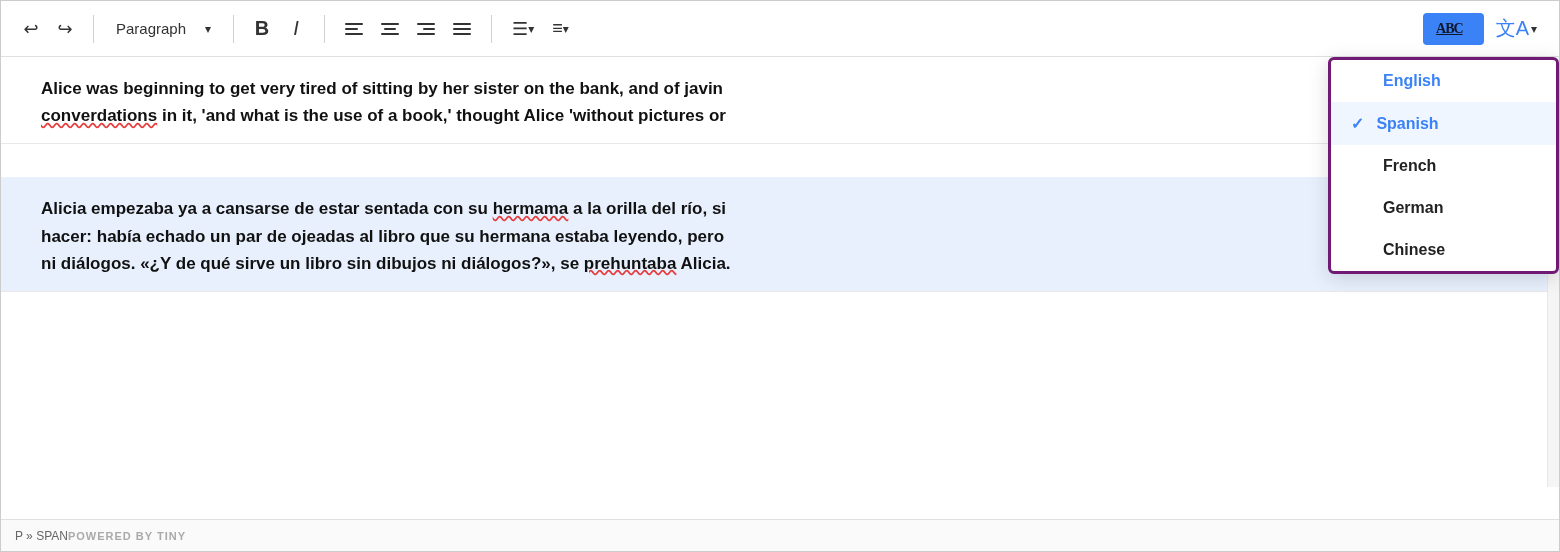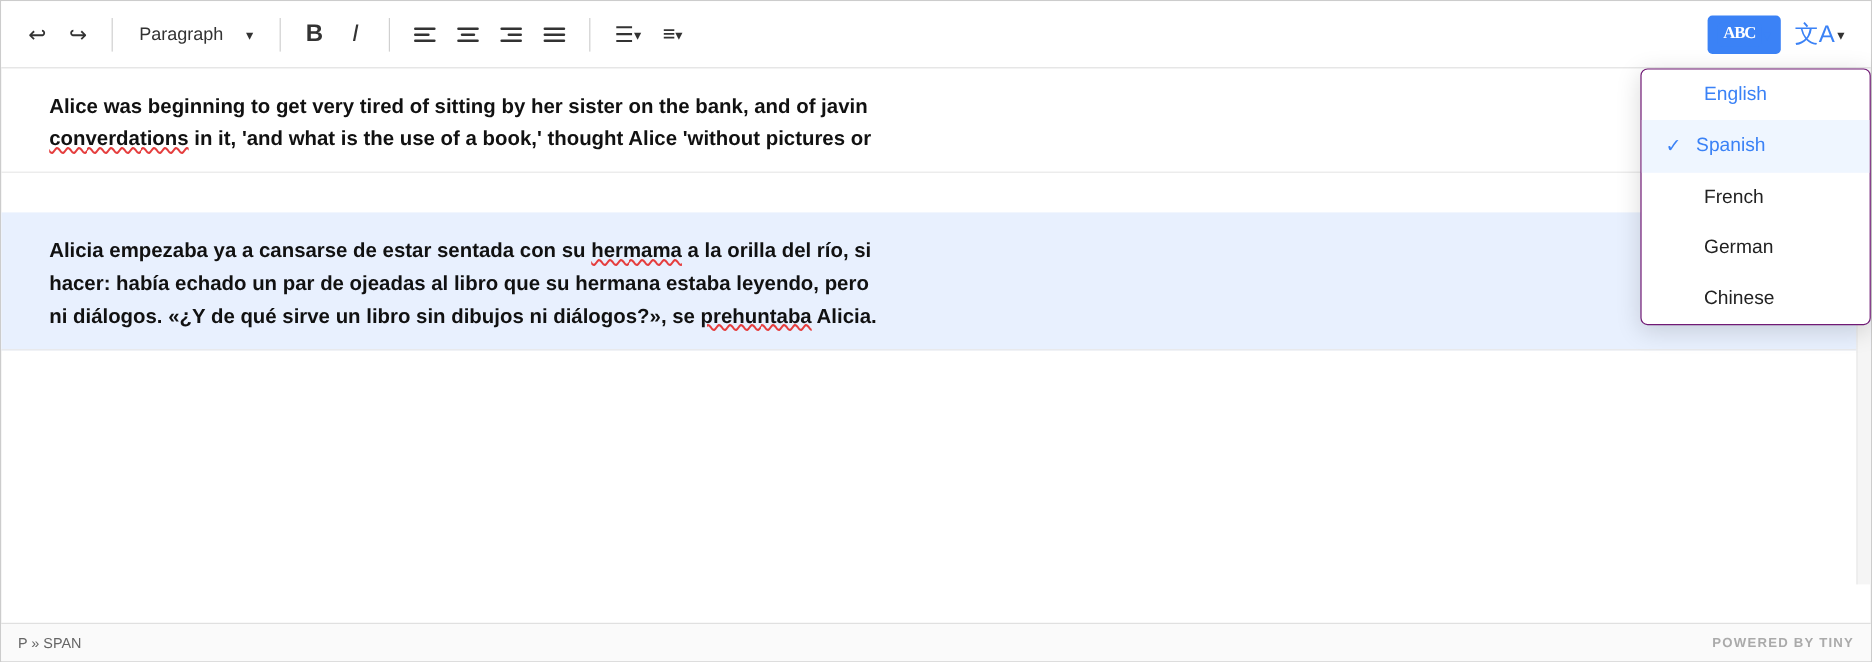--- a/index.html
+++ b/index.html
@@ -145,21 +145,21 @@
       background: #e8f0fe;
       margin-top: 33px;
     }
     .underline-red {
       text-decoration: underline wavy #e53e3e;
     }
     
     .status-bar {
       display: flex;
       align-items: center;
-      justify-content: space-between;
+      justify-content: flex-start;
       padding: 6px 14px;
       border-top: 1px solid #e0e0e0;
       font-size: 12px;
       color: #888;
       background: #fafafa;
       min-height: 32px;
     }
     .status-path {
       font-size: 12px;
       color: #666;
@@ -169,27 +169,28 @@
       color: #aaa;
       letter-spacing: 1px;
       text-transform: uppercase;
       font-weight: 600;
     }
     
     .dropdown-overlay {
       position: absolute;
       top: 56px;
       right: 0;
-      width: 192px;
+      width: 231px;
       background: #fff;
-      border: 1px solid #701a75;
+      border: 3px solid #701a75;
       border-radius: 6px;
       box-shadow: 0 4px 20px rgba(0,0,0,0.15);
       z-index: 100;
       overflow: hidden;
+      font-weight: bold;
     }
     .dropdown-item {
       padding: 12px 20px;
       font-size: 16px;
       color: #222;
       cursor: pointer;
       display: flex;
       align-items: center;
       gap: 12px;
     }
@@ -222,24 +223,25 @@
       height: 60px;
       background: #c8c8c8;
       border-radius: 4px;
     }
     
     .abc-icon {
       font-size: 14px;
       font-weight: bold;
       letter-spacing: -1px;
       background: #3b82f6;
-      color: #ffffff;
+      color: #0f172a;
       border-radius: 4px;
       padding: 2px 5px;
       font-family: serif;
+      text-decoration: underline;
     }
     .translate-icon {
       font-size: 20px;
       color: #3b82f6;
     }
   </style>
 </head>
 <body>
 
 <div class="editor-container">

